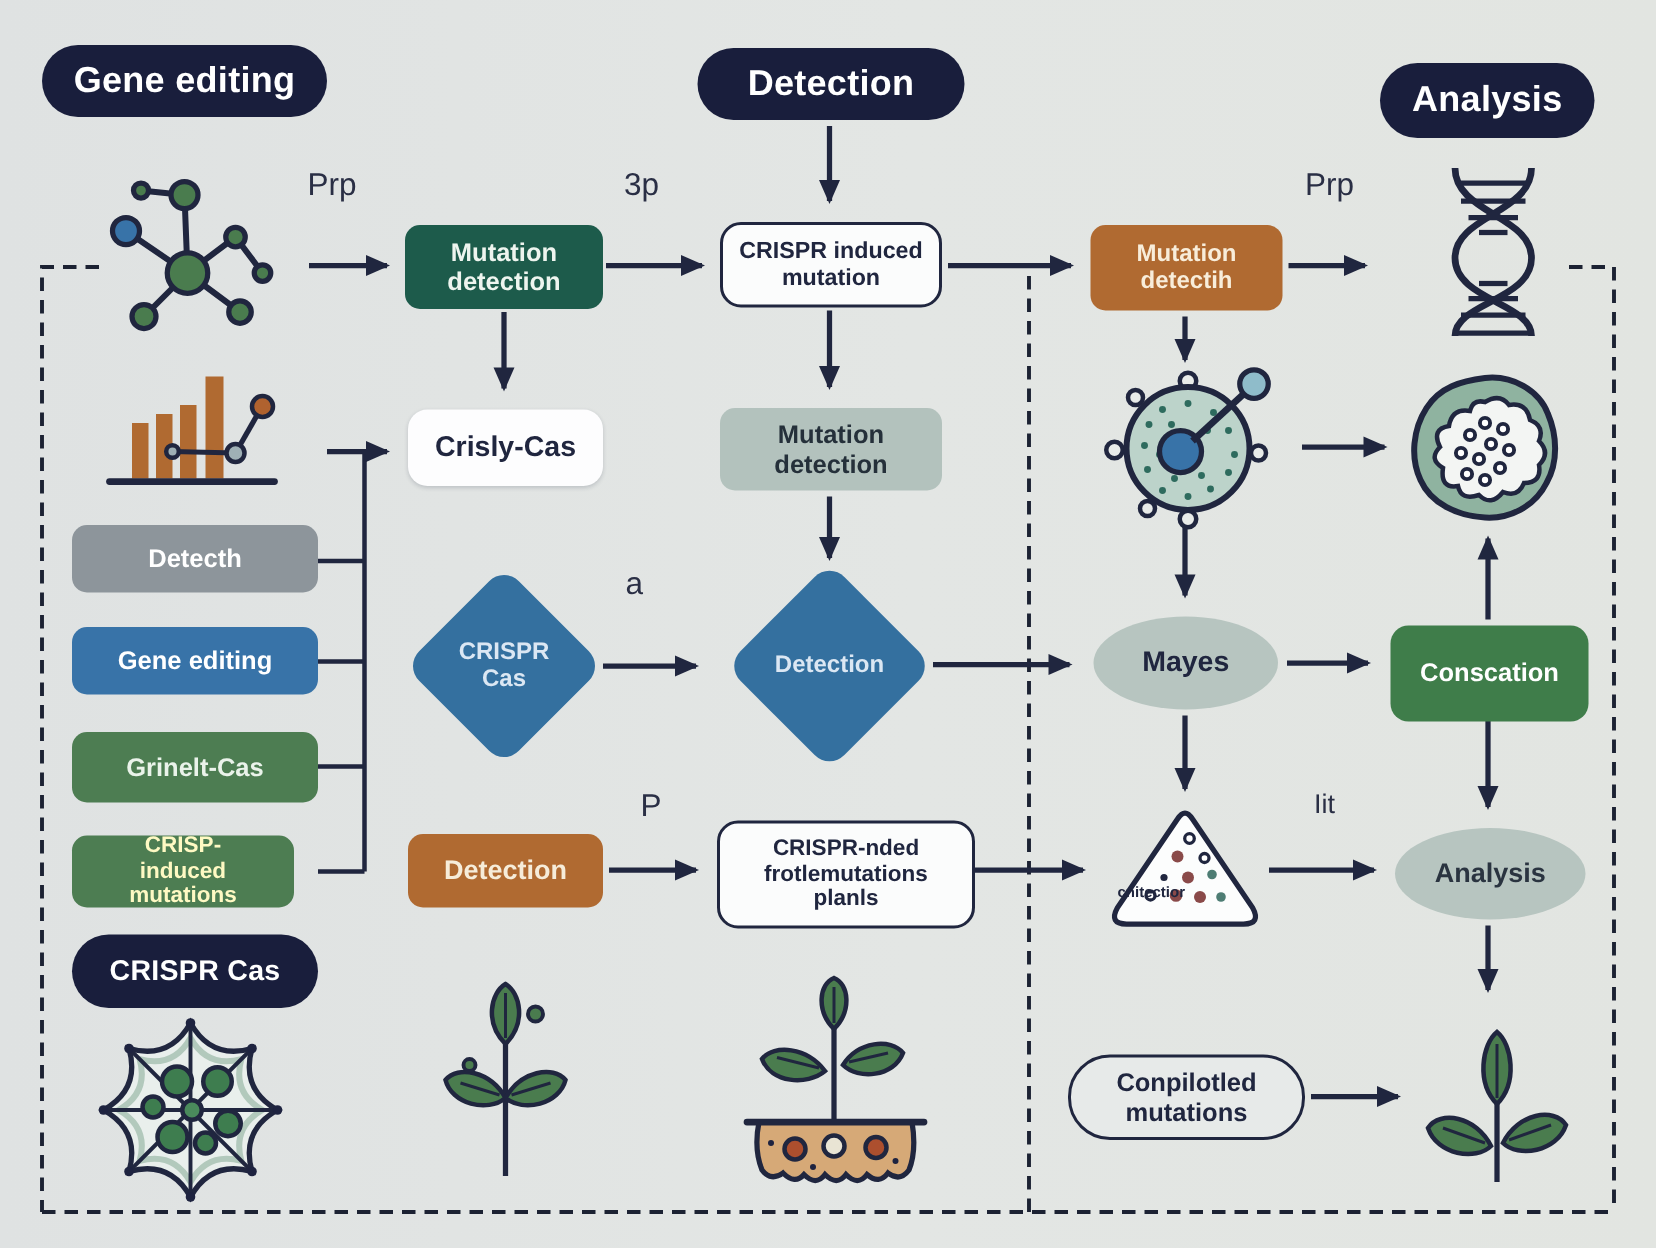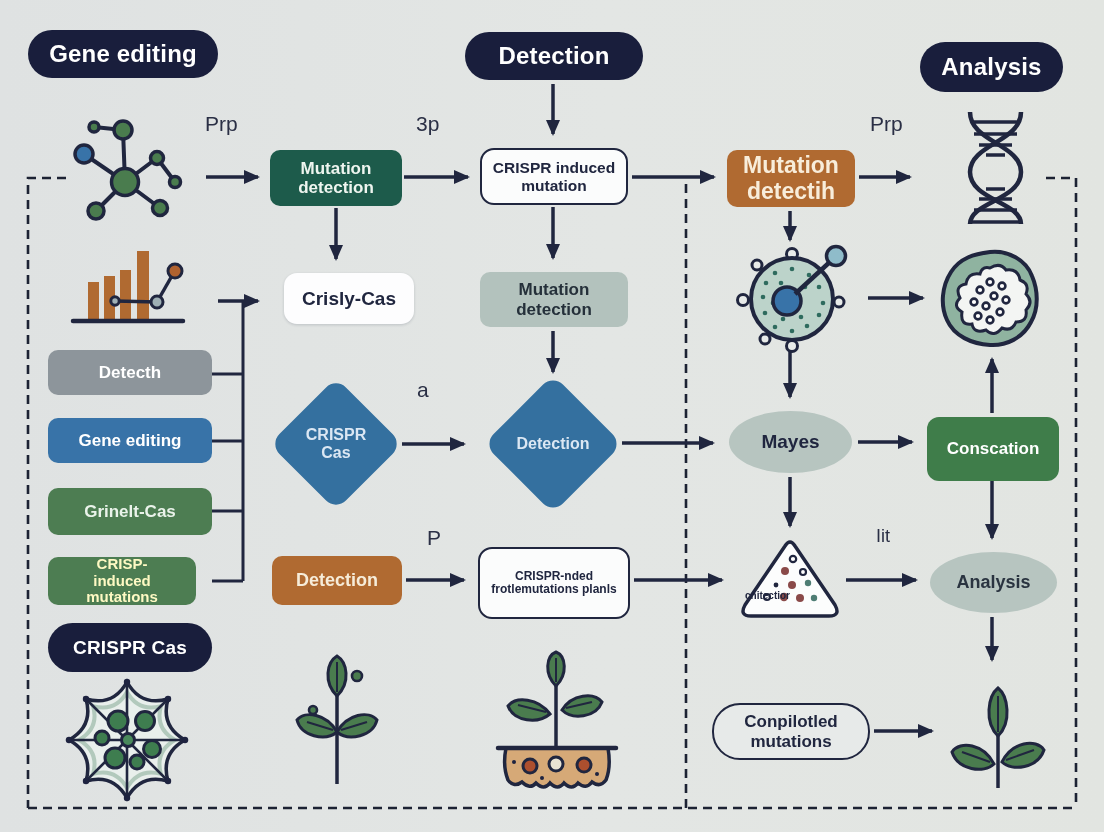--- a/index.html
+++ b/index.html
@@ -5,21 +5,21 @@
   html,body{margin:0;padding:0;background:#c9cdce;}
   .stage{position:relative;width:1104px;height:832px;overflow:hidden;
          background:linear-gradient(90deg,#dfe2e2 0%,#e3e6e4 55%,#e2e5e1 100%);
          font-family:"Liberation Sans", sans-serif;color:#20263f;}
   .stage svg.layer{position:absolute;left:0;top:0;}
   .node{position:absolute;display:flex;align-items:center;justify-content:center;
         text-align:center;font-weight:600;border-radius:10px;line-height:1.12;box-sizing:border-box;}
   .pill{border-radius:26px;background:#191e3c;color:#ffffff;font-weight:700;letter-spacing:.2px;}
   .outline{background:#fbfcfc;border:2.5px solid #20263f;border-radius:14px;color:#20263f;}
   .card{background:#fdfdfe;border-radius:13px;color:#20263f;font-weight:700;
-        box-shadow:0 1px 3px rgba(30,38,63,.18);margin-left:12px;}
+        box-shadow:0 1px 3px rgba(30,38,63,.18);}
   .ellipse{border-radius:50%;}
   .lbl{position:absolute;font-size:21px;font-weight:500;color:#2a2f45;}
   .diamond{position:absolute;}
   .diamond .dfill{position:absolute;inset:0;background:#34709f;border-radius:14px;transform:rotate(45deg);}
   .diamond .dlbl{position:absolute;inset:0;display:flex;align-items:center;justify-content:center;
                  color:#dbe7f3;font-weight:700;font-size:16px;text-align:center;line-height:1.15;}
 </style>
 </head>
 <body>
 
@@ -264,39 +264,39 @@
       </g>
     </g>
   </svg>
 
   <div class="node pill" style="left:28px;top:30px;width:190px;height:48px;font-size:24px">Gene editing</div>
   <div class="node pill" style="left:465px;top:32px;width:178px;height:48px;font-size:24px">Detection</div>
   <div class="node pill" style="left:920px;top:42px;width:143px;height:50px;font-size:24px">Analysis</div>
 
   <div class="node" style="left:270px;top:150px;width:132px;height:56px;background:#1d5b4b;color:#eef5ef;font-size:17px;padding:2px 8px">Mutation detection</div>
   <div class="node outline" style="left:480px;top:148px;width:148px;height:57px;font-size:15.5px;padding:2px 6px">CRISPR induced mutation</div>
-  <div class="node" style="left:727px;top:150px;width:128px;height:57px;background:#b06a31;color:#f8edda;font-size:23px;padding:2px 8px">Mutation detectih</div>
+  <div class="node" style="left:727px;top:150px;width:128px;height:57px;background:#b06a31;color:#f8edda;font-size:16px;padding:2px 8px">Mutation detectih</div>
 
   <div class="node card" style="left:272px;top:273px;width:130px;height:51px;font-size:19px">Crisly-Cas</div>
   <div class="node" style="left:480px;top:272px;width:148px;height:55px;background:#b3c2bd;color:#25303a;font-size:17px;padding:2px 14px">Mutation detection</div>
 
   <div class="diamond" style="left:289px;top:397px;width:94px;height:94px">
     <span class="dfill"></span>
     <span class="dlbl">CRISPR Cas</span>
   </div>
   <div class="diamond" style="left:504px;top:395px;width:98px;height:98px">
     <span class="dfill"></span>
     <span class="dlbl">Detection</span>
   </div>
 
   <div class="node ellipse" style="left:729px;top:411px;width:123px;height:62px;background:#b7c5c0;color:#20263f;font-size:19px">Mayes</div>
   <div class="node" style="left:927px;top:417px;width:132px;height:64px;background:#3f7d4a;color:#ffffff;font-size:17px;border-radius:12px;font-weight:700">Conscation</div>
 
   <div class="node" style="left:272px;top:556px;width:130px;height:49px;background:#b06a31;color:#f6ecd9;font-size:18px">Detection</div>
-  <div class="node outline" style="left:478px;top:547px;width:152px;height:72px;font-size:12px;padding:3px 8px">CRISPR-nded frotlemutations planls</div>
+  <div class="node outline" style="left:478px;top:547px;width:172px;height:72px;font-size:15px;padding:3px 8px">CRISPR-nded frotlemutations planls</div>
   <div class="node ellipse" style="left:930px;top:552px;width:127px;height:61px;background:#b7c5c0;color:#2a3440;font-size:18px">Analysis</div>
   <div class="node outline" style="left:712px;top:703px;width:158px;height:57px;border-radius:28px;font-size:17px;background:#e7eae9;padding:14px 10px">Conpilotled mutations</div>
   <div style="position:absolute;left:745px;top:590px;width:92px;text-align:left;font-size:10px;font-weight:700;color:#20263f">cnitectior</div>
 
   <div class="node" style="left:48px;top:350px;width:164px;height:45px;background:#8d959b;color:#ffffff;font-size:17px">Detecth</div>
   <div class="node" style="left:48px;top:418px;width:164px;height:45px;background:#3873a8;color:#ffffff;font-size:17px">Gene editing</div>
   <div class="node" style="left:48px;top:488px;width:164px;height:47px;background:#4d7d52;color:#eaf3ea;font-size:17px">Grinelt-Cas</div>
   <div class="node" style="left:48px;top:557px;width:148px;height:48px;background:#4d7d52;color:#fef9c3;font-size:15px;padding:2px 28px">CRISP-induced mutations</div>
   <div class="node pill" style="left:48px;top:623px;width:164px;height:49px;font-size:19px">CRISPR Cas</div>
 

